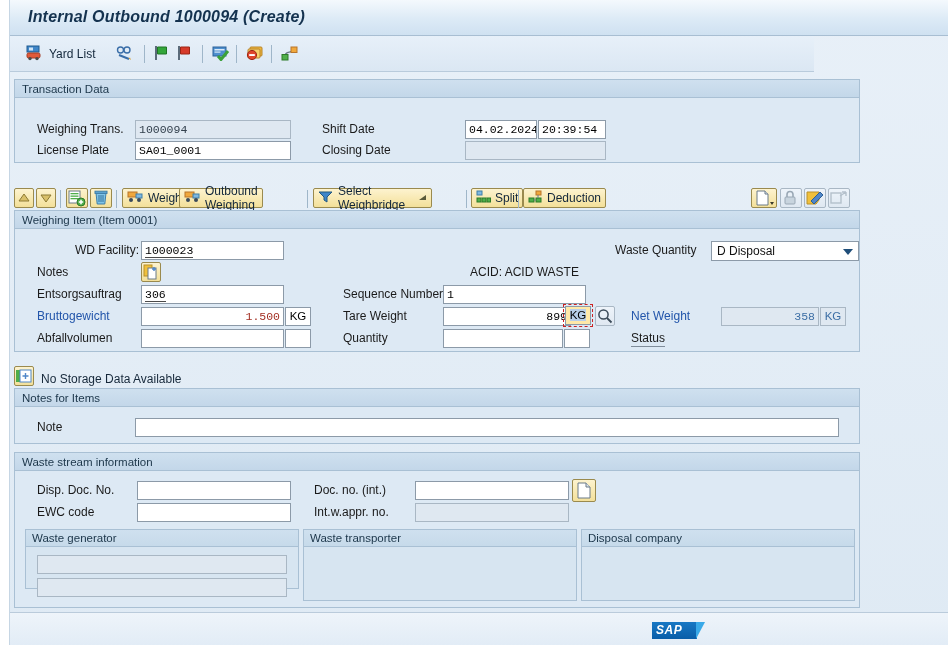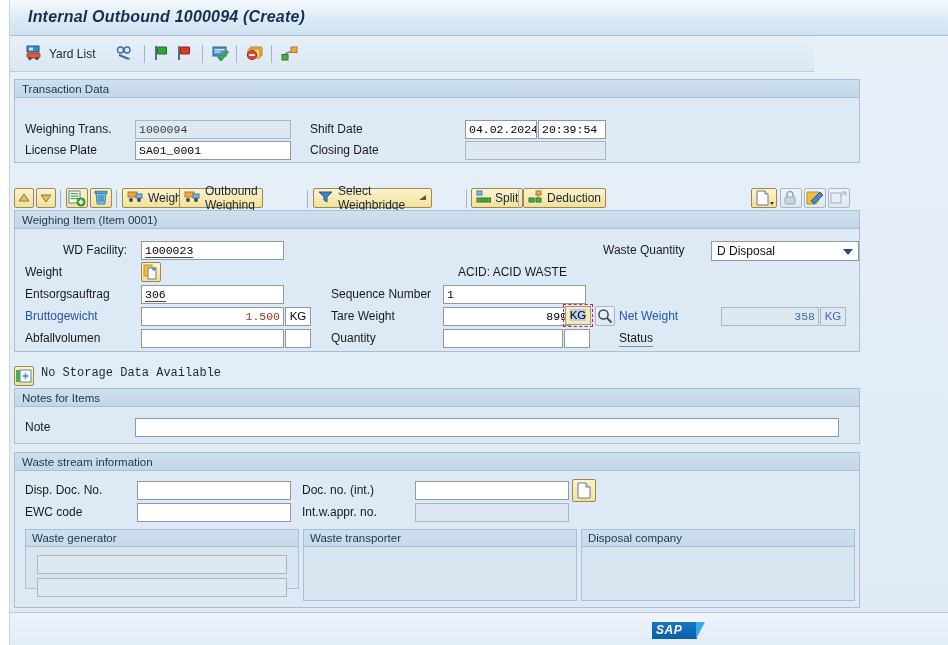--- a/index.html
+++ b/index.html
@@ -38,21 +38,21 @@
 
   
   .panel { position:absolute; background:#dde9f4;
     border:1px solid #a9c0d4; }
   .panel-hd { height:18px; line-height:18px; padding-left:7px;
     font-size:11.5px; color:#1b3549;
     background:linear-gradient(180deg,#cfe0ef 0%, #c3d7e9 100%);
     border-bottom:1px solid #a9c0d4; }
   .panel-body { position:relative; }
 
-  .lbl { position:absolute; font-size:12px; color:#1a1a1a; white-space:nowrap; }
+  .lbl { position:absolute; font-size:12px; color:#1a1a1a; white-space:nowrap;margin-left:12px; }
   .lbl.blue { color:#2255aa; }
 
   
   .inp { position:absolute; height:19px; border:1px solid #8c9aa8;
     background:#ffffff; font-family:"Liberation Mono", monospace; font-size:11.5px;
     color:#000; padding:0 3px; line-height:17px; white-space:nowrap; overflow:hidden; }
   .inp.ro { background:#dfe8f1; border:1px solid #a9b7c4; color:#33404d; }
   .inp.num { text-align:right; }
   .inp.req > span.u { border-bottom:1px solid #4a4a4a; }
   .inp.redval { color:#a33024; }
@@ -94,21 +94,21 @@
     border-top:1px solid #bacbdb; }
   .saplogo { position:absolute; left:652px; top:622px; width:53px; height:17px; }
   .saplogo .body { position:absolute; left:0; top:0; width:45px; height:17px;
     background:linear-gradient(180deg,#1777c4 0%, #0a5ea8 100%); }
   .saplogo .corner { position:absolute; left:44px; top:0; width:0; height:0;
     border-top:17px solid #39a9e8; border-right:9px solid transparent; }
   .saplogo .txt { position:absolute; left:4px; top:1px; font-size:12px;
     font-weight:bold; font-style:italic; color:#fff; letter-spacing:.5px; }
 
   .storage-row { position:absolute; left:14px; top:366px; display:flex;
-    align-items:flex-start; gap:7px;font-family:Liberation Mono, monospace; }
+    align-items:flex-end; gap:7px; }
   .storage-txt { font-size:12px; color:#16283a; }
 </style>
 </head>
 <body>
 
 <div class="screen">
 
   <div class="left-strip"></div>
 
   <div class="titlebar">
@@ -356,21 +356,21 @@
 
       <div class="lbl" style="left:48px; top:14px;">WD Facility:</div>
       <div class="inp req" style="left:126px; top:12px; width:143px;"><span class="u">1000023</span></div>
 
       <div class="lbl" style="left:588px; top:14px;">Waste Quantity</div>
       <div class="sel" style="left:696px; top:12px; width:148px;">
         <span>D Disposal</span>
         <span class="arrow"></span>
       </div>
 
-      <div class="lbl" style="left:10px; top:36px;">Weight</div>
+      <div class="lbl" style="left:10px; top:36px;">Notes</div>
       <div class="btn-sq" style="left:126px; top:33px; width:20px; height:20px;">
         <svg width="18" height="18" viewBox="0 0 18 18">
           <rect x="2" y="2" width="8" height="11" fill="#f0c03c" stroke="#b8902a"></rect>
           <rect x="6" y="5" width="8" height="11" fill="#ffffff" stroke="#6b7a88"></rect>
           <path d="M12 4 v4 M10 6 h4" stroke="#4f86c8" stroke-width="1.4"></path>
         </svg>
       </div>
       <div class="lbl" style="left:443px; top:36px;">ACID: ACID WASTE</div>
 
       <div class="lbl" style="left:10px; top:58px;">Entsorgsauftrag</div>

